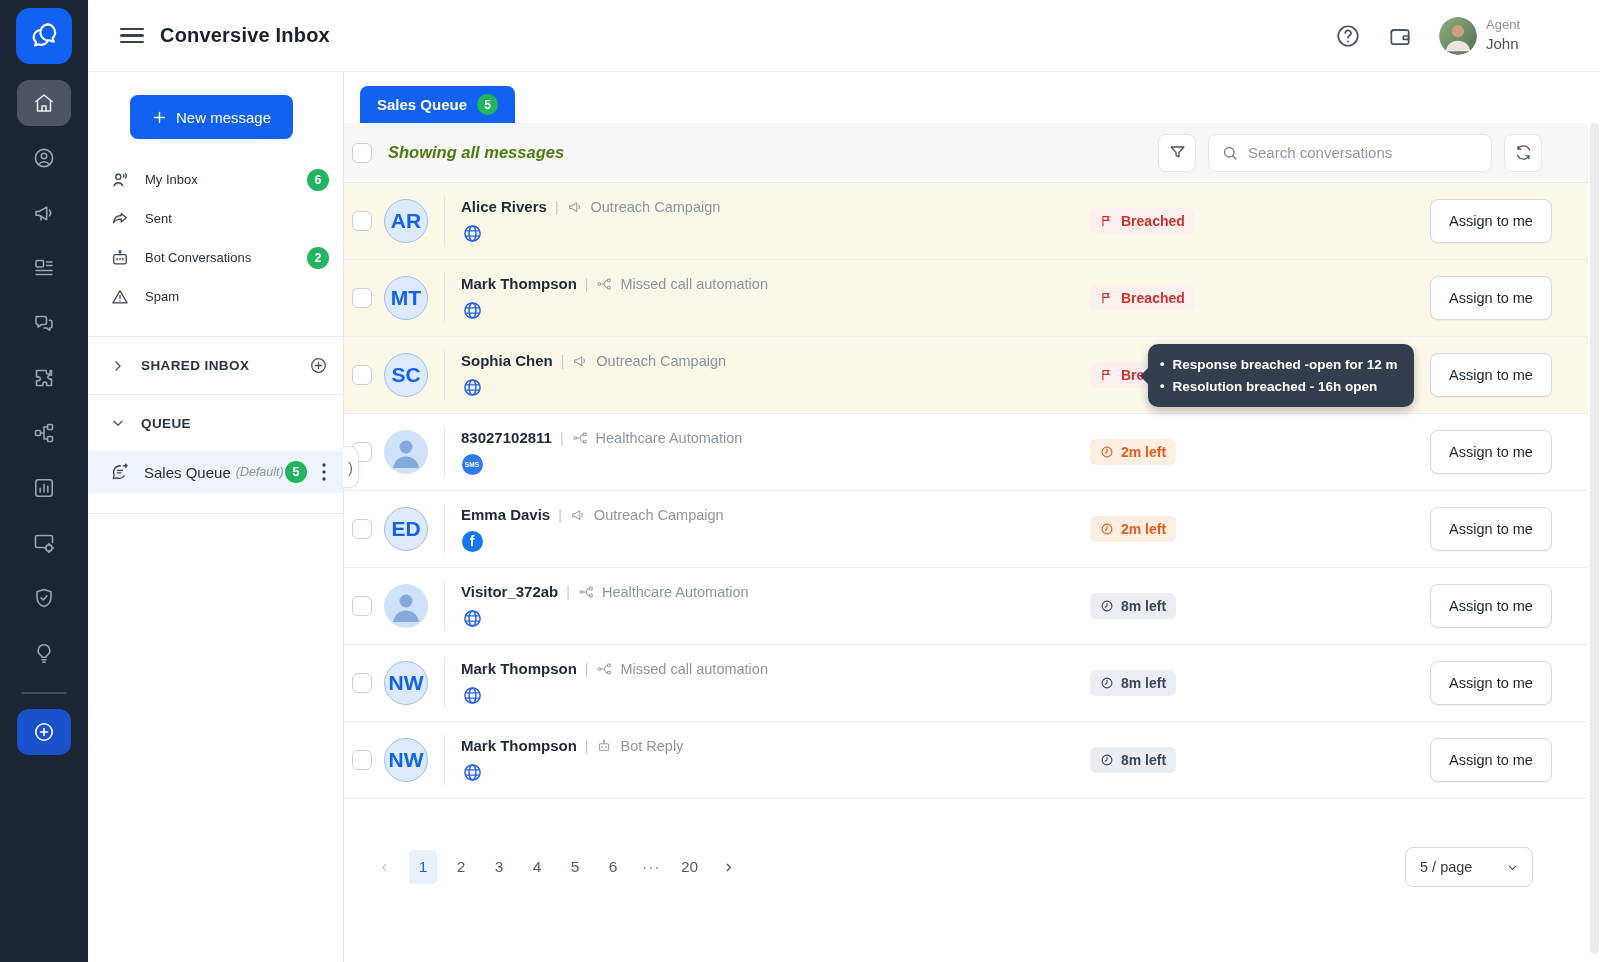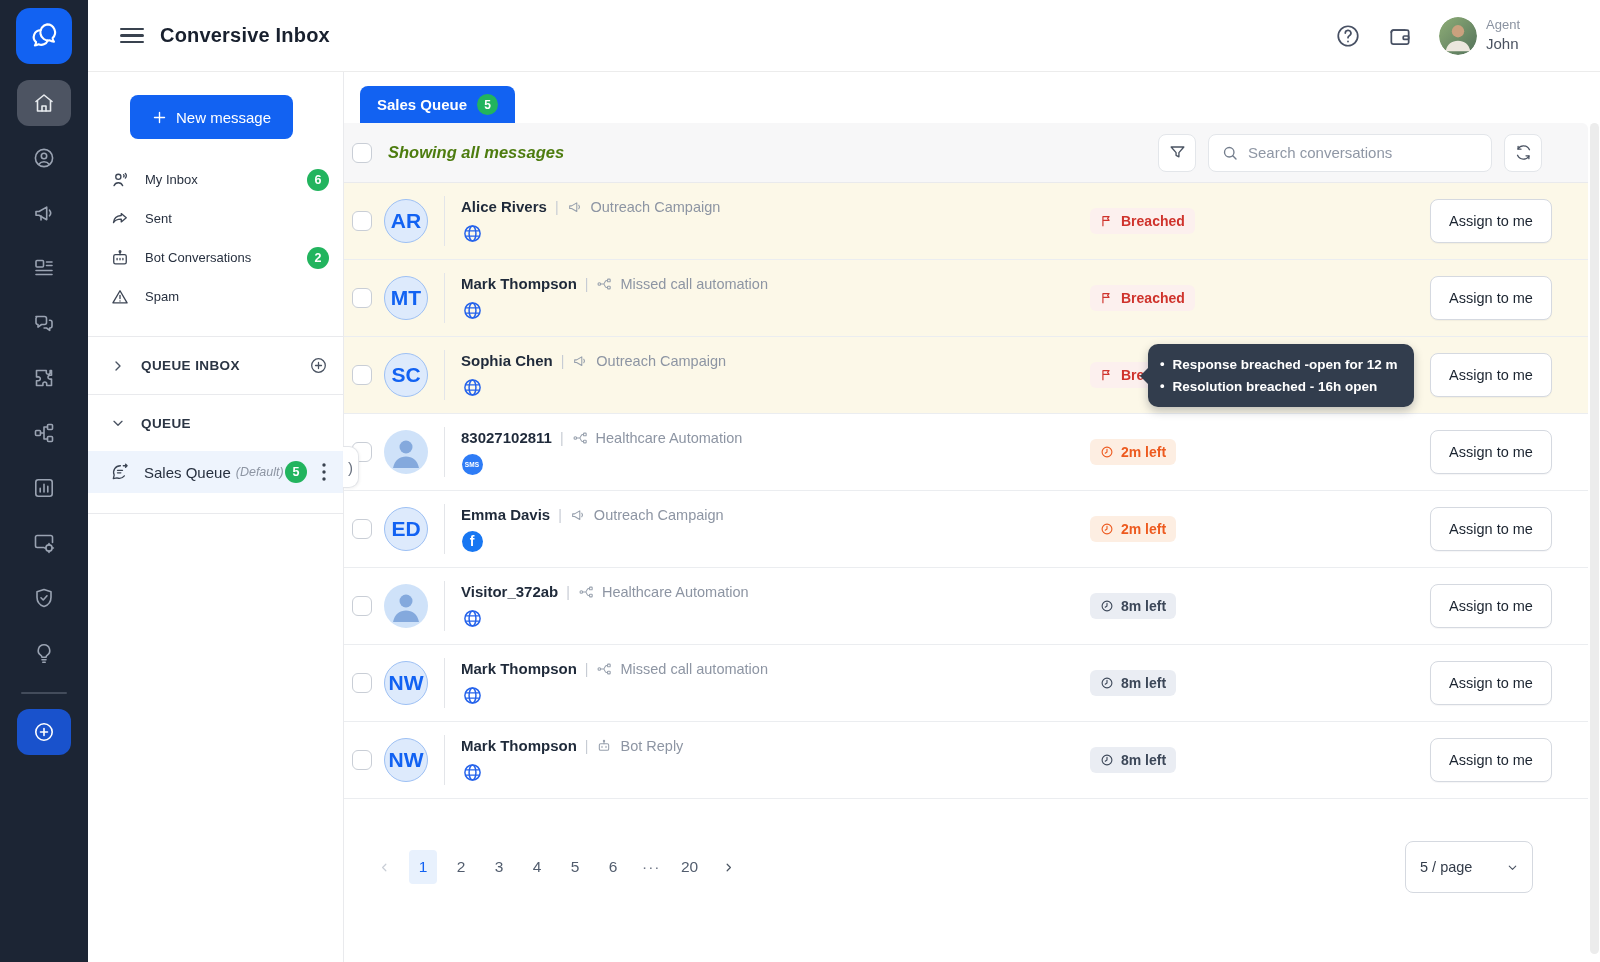--- a/index.html
+++ b/index.html
@@ -108,21 +108,21 @@
   
   .pagination { margin:46px 12px 0 0; height:44px; display:flex; align-items:center; padding-left:34px; }
   .pager { display:flex; align-items:center; gap:6px; }
   .pg-arrow { width:28px; height:34px; display:flex; align-items:center; justify-content:center; cursor:pointer; }
   .pg-arrow svg { width:13px; height:13px; fill:none; stroke-width:2.2; stroke-linecap:round; stroke-linejoin:round; }
   .pg-arrow.prev svg { stroke:#c9ced6; }
   .pg-arrow.next svg { stroke:#4b5563; }
   .page { min-width:28px; height:34px; display:flex; align-items:center; justify-content:center; font-size:15.5px; color:#525d6e; border-radius:4px; cursor:pointer; padding:0 5px; margin:0 5px; }
   .page.active { background:#e8f1fd; color:#1262f2; font-weight:500; }
   .page.dots { color:#6e7686; cursor:default; letter-spacing:1px; }
-  .page-size { margin-left:auto; margin-right:55px; width:128px; height:52px; border:1px solid #d5d9e0; border-radius:8px; display:flex; align-items:center; justify-content:space-between; padding:0 13px 0 14px; font-size:14.5px; color:#333c4a; cursor:pointer; background:#fff; }
+  .page-size { margin-left:auto; margin-right:55px; width:128px; height:40px; border:1px solid #d5d9e0; border-radius:8px; display:flex; align-items:center; justify-content:space-between; padding:0 13px 0 14px; font-size:14.5px; color:#333c4a; cursor:pointer; background:#fff; }
   .page-size svg { width:13px; height:13px; stroke:#4a5362; fill:none; stroke-width:2; stroke-linecap:round; stroke-linejoin:round; }
 
   .scrolltrack { position:absolute; right:1px; top:51px; bottom:8px; width:9px; background:#ececec; border-radius:5px; }
 </style>
 </head>
 <body>
 
 <div class="rail">
   <div class="logo">
     <svg viewBox="0 0 24 24" fill="none" stroke="#fff" stroke-width="1.5" stroke-linejoin="round" stroke-linecap="round">
@@ -299,21 +299,21 @@
 
     </div>
   </div>
 
   <div class="divider"></div>
 
   <div class="section-row">
     <svg class="chev" viewBox="0 0 24 24">
         <path d="M9 6l6 6-6 6"></path>
       </svg>
-    <span class="section-label">QUEUE INBOX</span>
+    <span class="section-label">SHARED INBOX</span>
     <svg class="icon-plus-sm" viewBox="0 0 24 24">
         <circle cx="12" cy="12" r="8.6"></circle>
         <path d="M12 8.2v7.6M8.2 12h7.6"></path>
       </svg>
   </div>
 
   <div class="divider" style="margin-top:0;"></div>
 
   <div class="section-row" style="height:56px;">
     <svg class="chev" viewBox="0 0 24 24">

